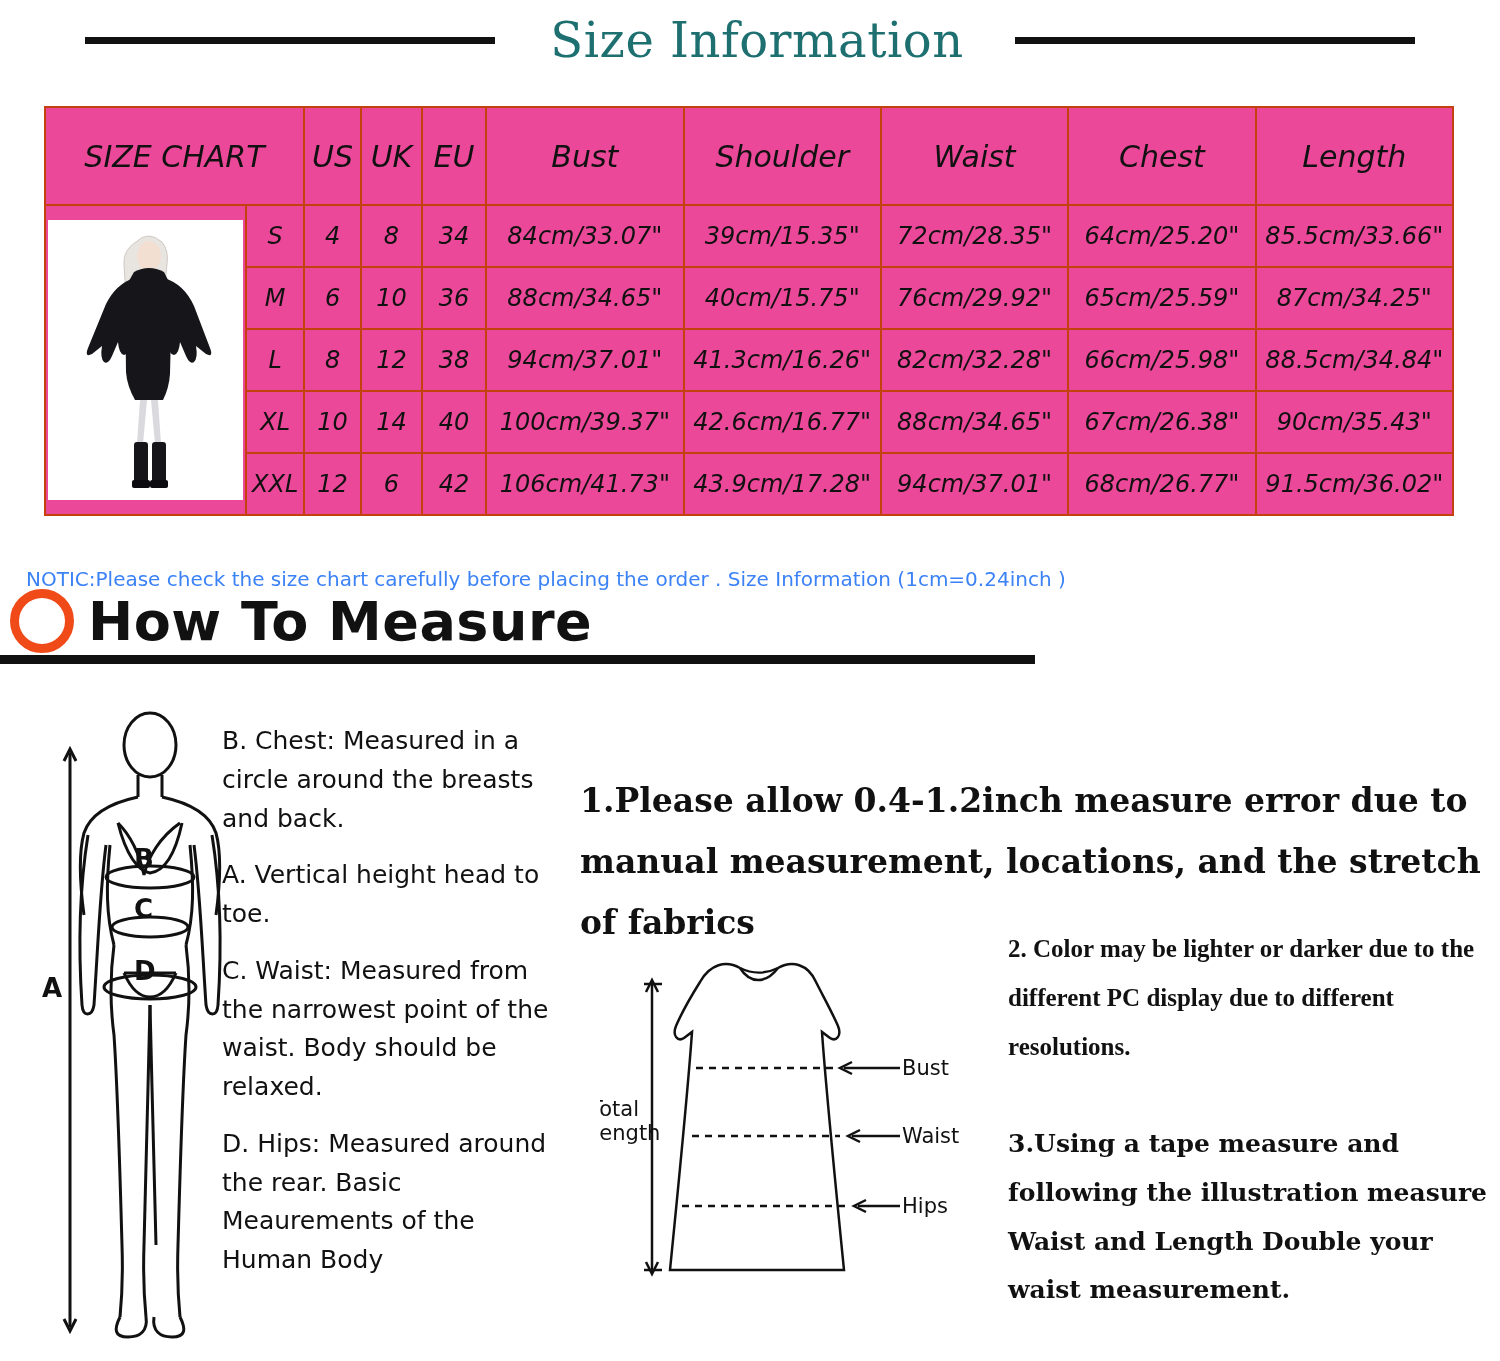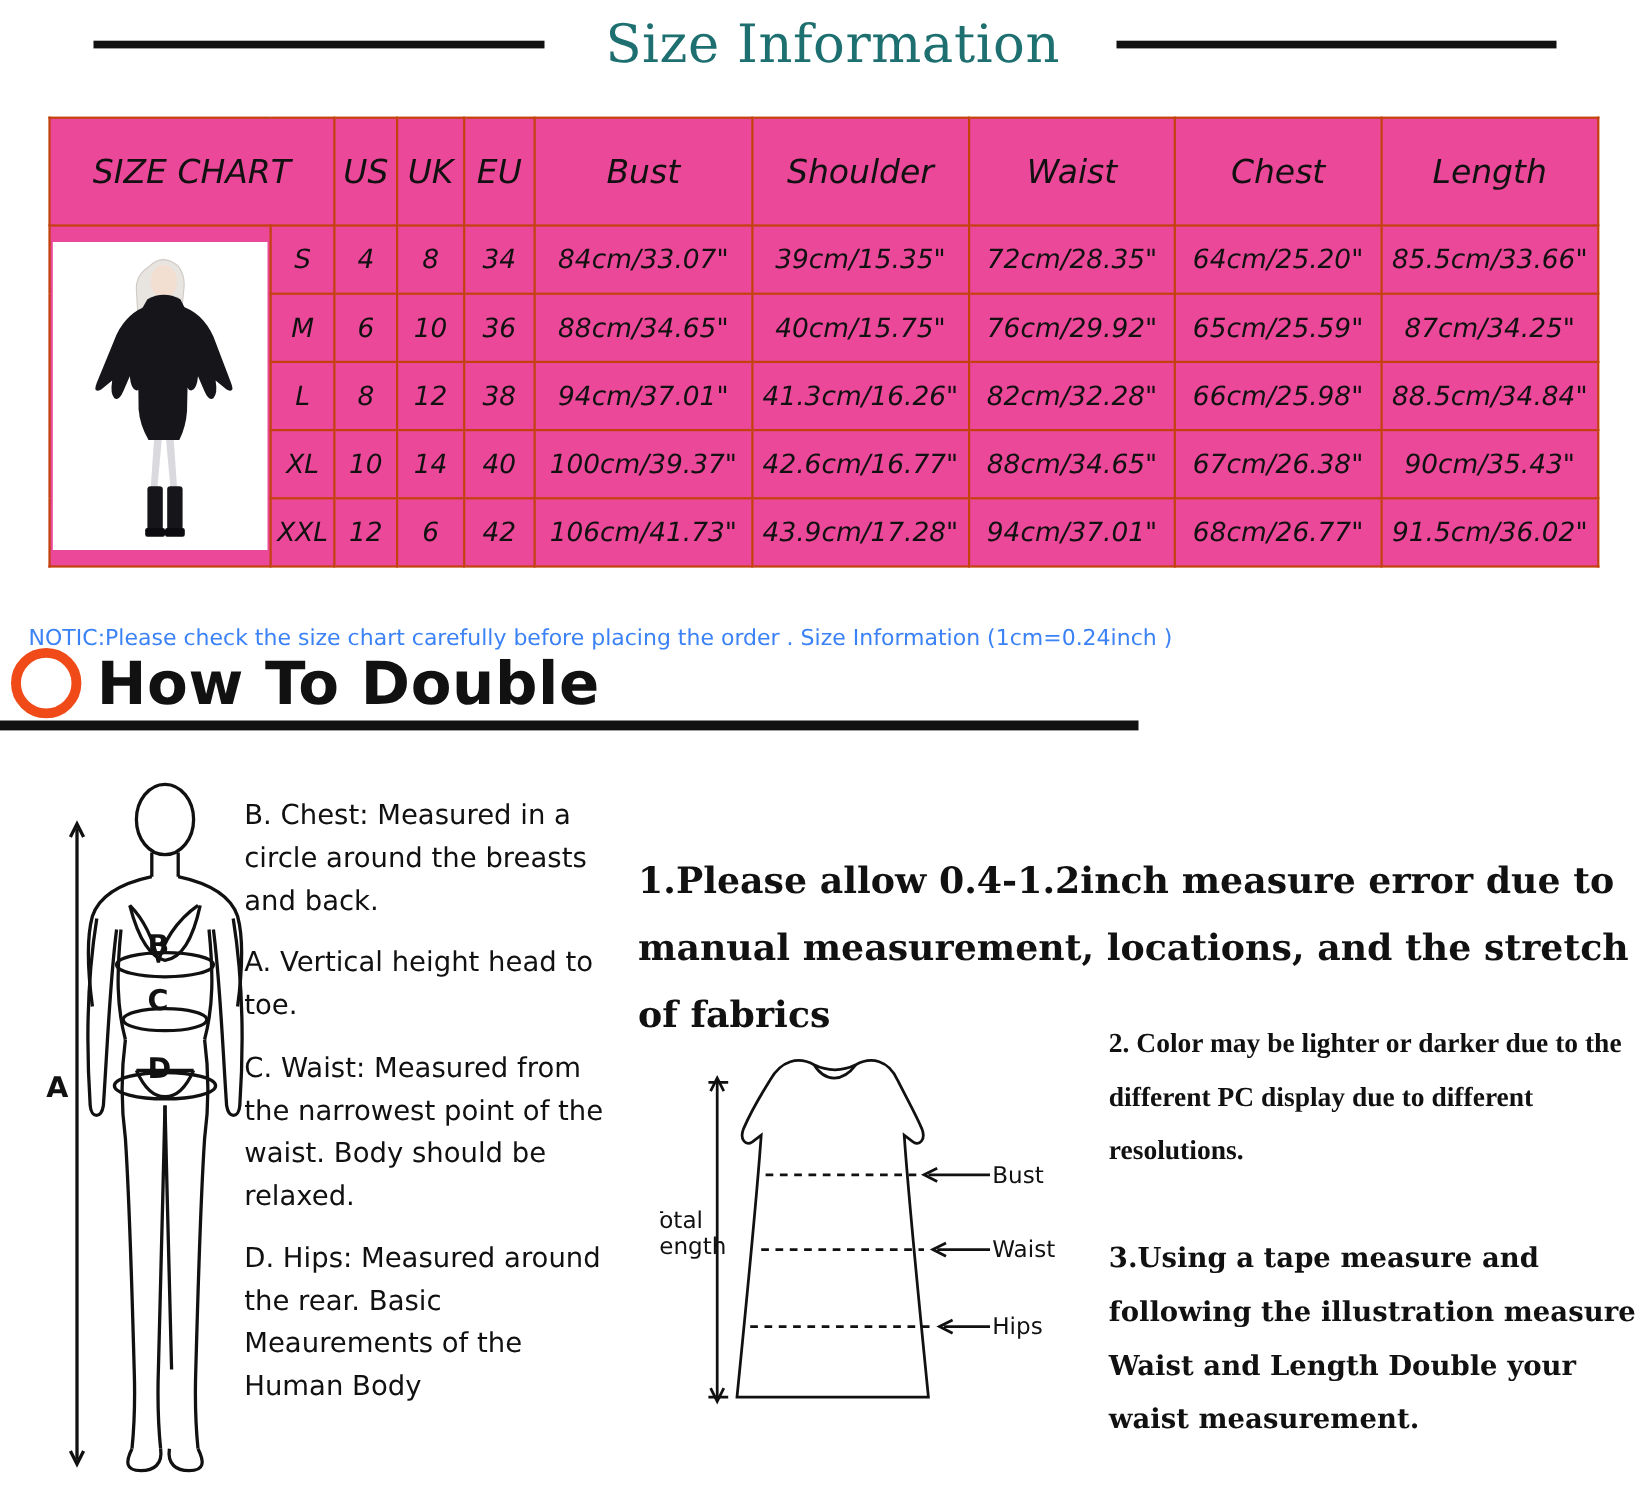--- a/index.html
+++ b/index.html
@@ -314,21 +314,21 @@
         <td class="cell-small">91.5cm/36.02"</td>
       </tr>
     </tbody>
   </table>
 </div>
 
 <div class="notice">NOTIC:Please check the size chart carefully before placing the order . Size Information (1cm=0.24inch )</div>
 
 <div class="htm-row">
   <div class="htm-ring"></div>
-  <div class="htm-text">How To Double</div>
+  <div class="htm-text">How To Measure</div>
 </div>
 <div class="htm-rule"></div>
 
 <div class="body-fig">
   <svg width="220" height="640" viewBox="0 0 220 640">
     <g fill="none" stroke="#111111" stroke-width="3">
 
       <ellipse cx="110" cy="40" rx="26" ry="32"></ellipse>
 
       <path d="M98 70 l0 22 M122 70 l0 22"></path>

